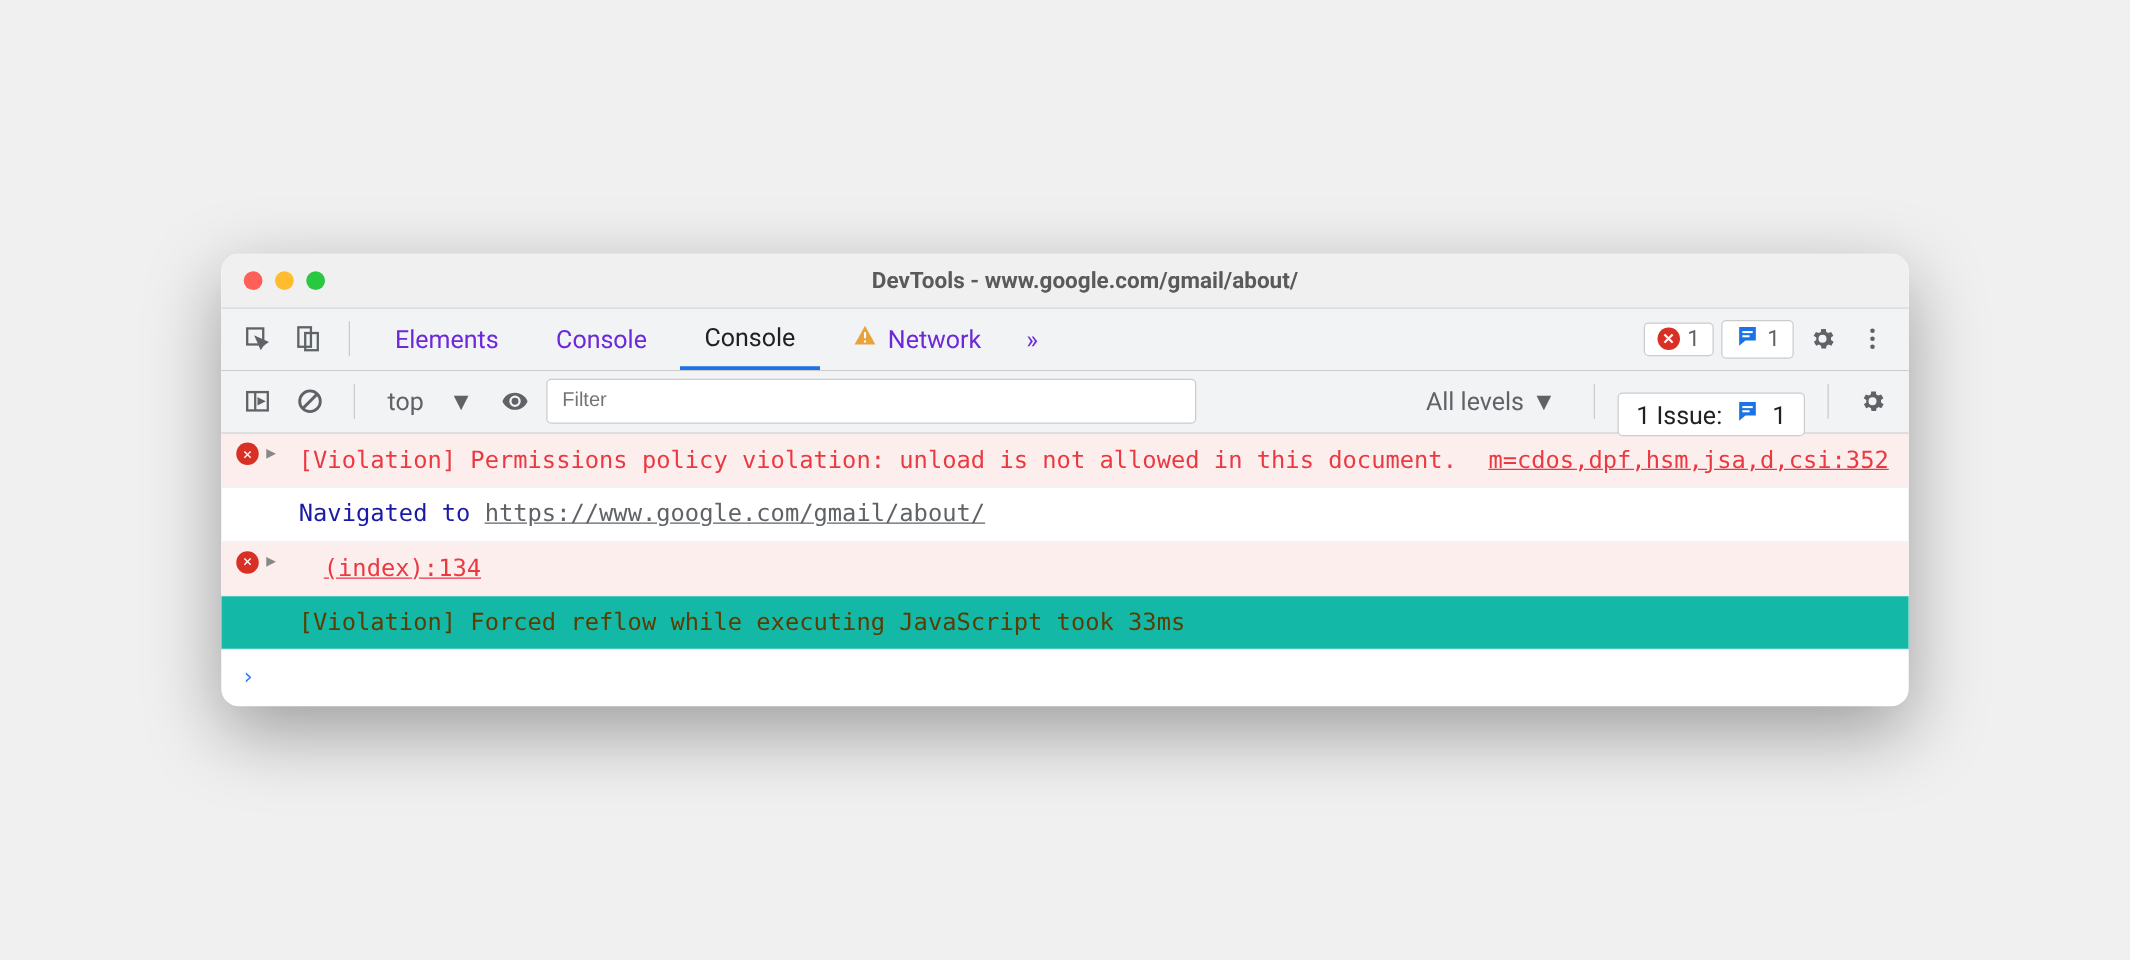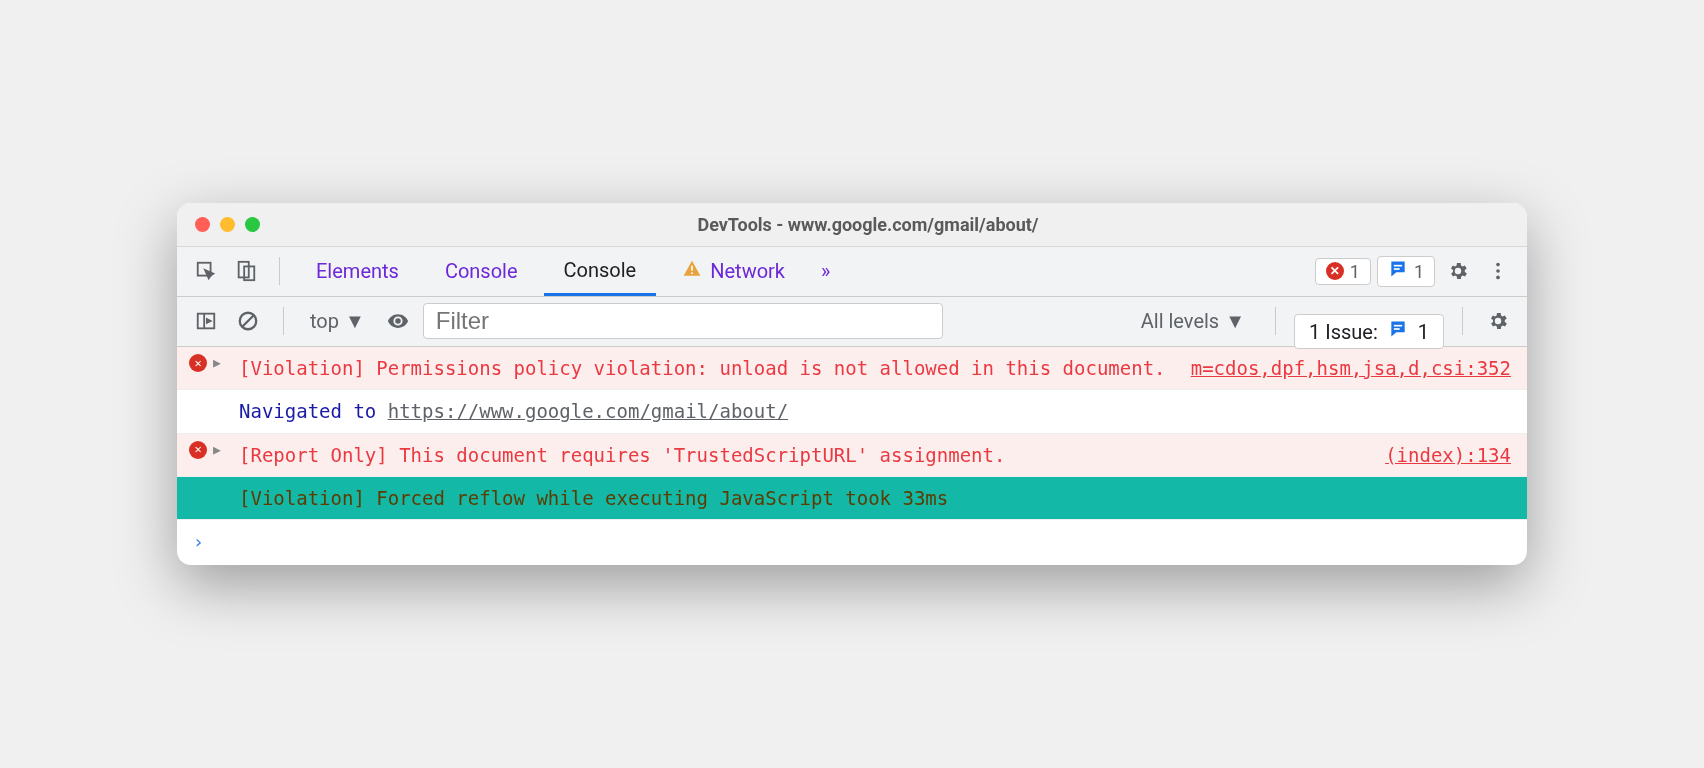--- a/index.html
+++ b/index.html
@@ -98,33 +98,33 @@
 .toolbar {
   height: 50px;
   background: #f1f3f4;
   display: flex;
   align-items: center;
   padding: 0 12px;
   border-bottom: 1px solid #ccc;
   gap: 8px;
 }
 .context-sel {
-  display: flex; align-items: center; gap: 6px;
+  display: flex; align-items: center; gap: 20px;
   font-size: 20px; color: #5f6368;
   padding: 0 8px;
   cursor: pointer;
 }
 .filter-input {
   flex: 0 0 520px;
   height: 36px;
   border: 1px solid #ccc;
   background: #fff;
   border-radius: 4px;
   padding: 0 12px;
-  font-size: 24px;
+  font-size: 16px;
   color: #5f6368;
 }
 .levels {
   font-size: 20px;
   color: #5f6368;
   padding: 0 12px;
   cursor: pointer;
   display: flex;
   align-items: center;
   gap: 6px;
@@ -324,21 +324,20 @@
       <div class="msg">
         <span>Navigated to </span><span class="url">https://www.google.com/gmail/about/</span>
       </div>
     </div>
 
     <div class="row row-err">
       <div class="gutter">
         <span class="err-circ">✕</span>
         <span class="tri-toggle">▶</span>
       </div>
-      <div class="msg">[Report Only] This document requires 'TrustedScriptURL' assignment.</div>
       <div class="src">(index):134</div>
     </div>
 
     <div class="row row-warn">
       <div class="msg">[Violation] Forced reflow while executing JavaScript took 33ms</div>
     </div>
 
     <div class="prompt-row">›</div>
 
   </div>

